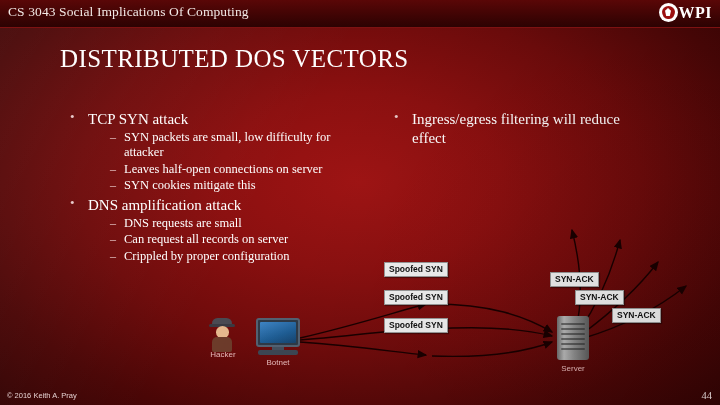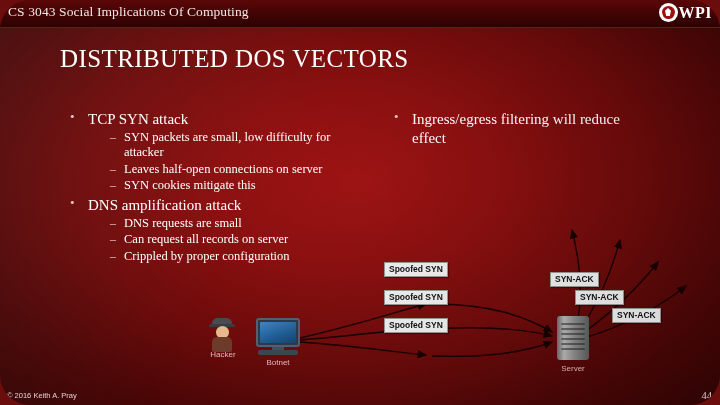--- a/index.html
+++ b/index.html
@@ -15,21 +15,20 @@
   }
 
   .slide {
     position: relative;
     width: 720px;
     height: 405px;
     background:
       radial-gradient(ellipse at 50% 45%, #a01414 0%, #8c1010 28%, #6e0b0b 55%, #4a0606 80%, #330303 100%),
       #4a0606;
     overflow: hidden;
-    border-radius: 30px;
   }
 
   
   .slide::after {
     content: "";
     position: absolute;
     inset: 0;
     background: linear-gradient(120deg, rgba(255,255,255,0.05) 0%, rgba(255,255,255,0.0) 40%, rgba(0,0,0,0.12) 100%);
     pointer-events: none;
   }

